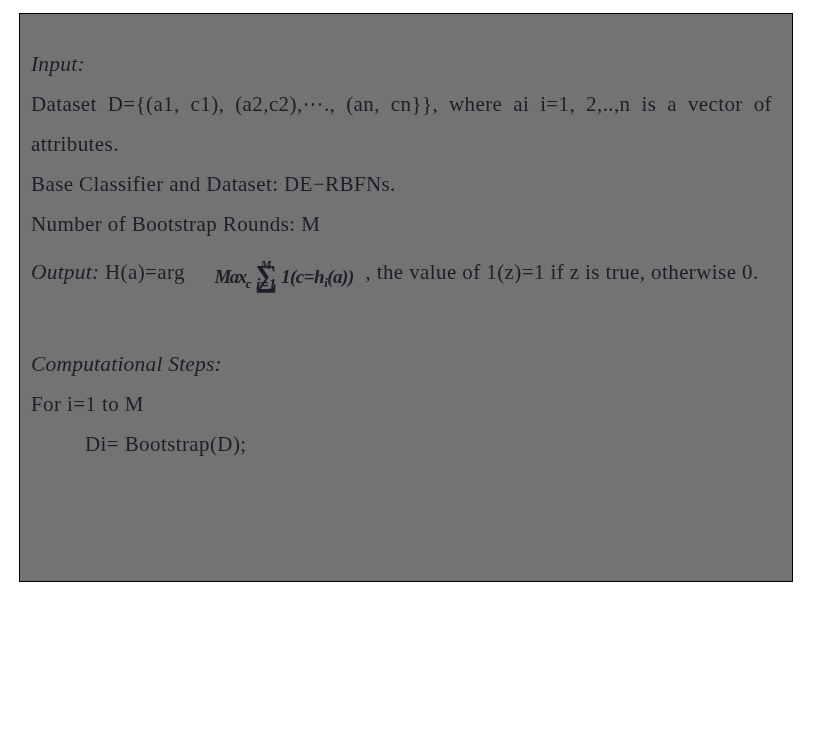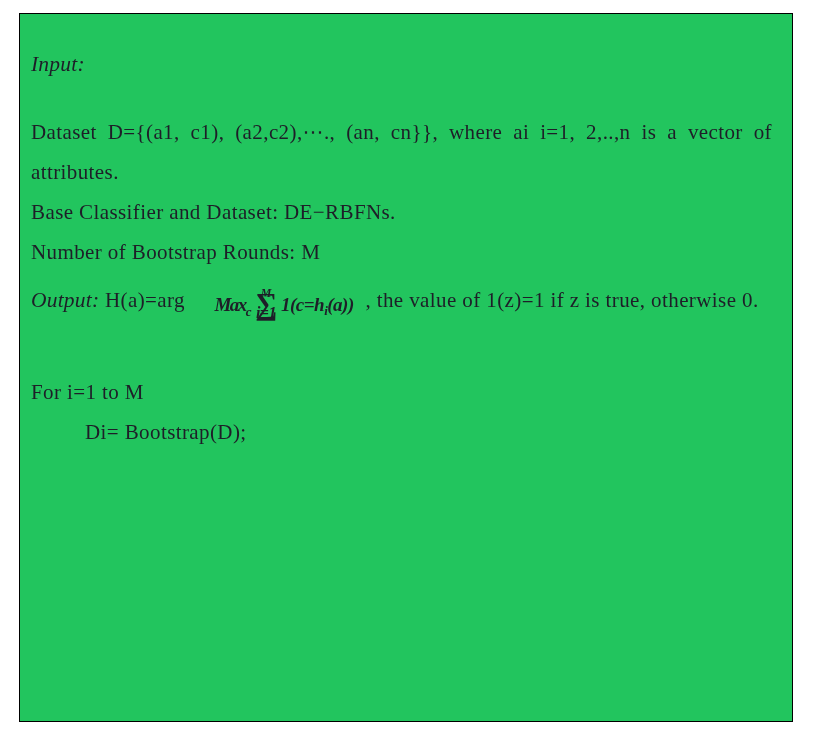--- a/index.html
+++ b/index.html
@@ -13,24 +13,24 @@
     font-family: "Liberation Serif", "DejaVu Serif", serif;
     color: #1a1a1a;
     overflow: hidden;
   }
 
   #algorithm-box {
     position: absolute;
     left: 19px;
     top: 13px;
     width: 774px;
-    height: 709px;
+    height: 569px;
     box-sizing: border-box;
     border: 1.6px solid #000000;
-    background: #22c55e;
+    background: #737373;
   }
 
   .content {
     position: absolute;
     left: 11px;
     top: 30px;
     right: 12px;
   }
 
   .line {
@@ -145,37 +145,40 @@
 </head>
 <body>
 
 <div id="algorithm-box">
   <div class="content">
 
     <div class="line">
       <span class="label-italic">Input:</span>
     </div>
 
-    <div class="line wrap" style="width:741px;text-align:justify;margin-top:28px;">Dataset D={(a1, c1), (a2,c2),⋯., (an, cn}}, where ai i=1, 2,..,n is a vector of attributes.</div>
+    <div class="line wrap" style="width:741px;text-align:justify;">Dataset D={(a1, c1), (a2,c2),⋯., (an, cn}}, where ai i=1, 2,..,n is a vector of attributes.</div>
 
     <div class="line">Base Classifier and Dataset: DE−RBFNs.</div>
 
     <div class="line">Number of Bootstrap Rounds: M</div>
 
     <div class="spacer-sm"></div>
 
     <div class="output-para">
       <span class="label-italic">Output:</span>
       <span>H(a)=arg</span>
       <span class="formula">
         <span class="max">Max</span><span class="sub-c">c</span><span class="bigsum"><span class="sup">M</span><span class="sigma">∑</span><span class="sub">i=1</span></span><span>1(c</span><span>=</span><span class="ital">h</span><span class="sub-i">i</span><span class="ital">(a))</span>
       </span>
       <span>, the value of 1(z)=1 if z is true, otherwise 0.</span>
     </div>
 
     <div class="spacer"></div>
 
+    <div class="line">
+      <span class="label-italic">Computational Steps:</span>
+    </div>
 
     <div class="line">For i=1 to M</div>
     <div class="line indent-1">Di= Bootstrap(D);</div>
 
   </div>
 </div>
 
 </body></html>

